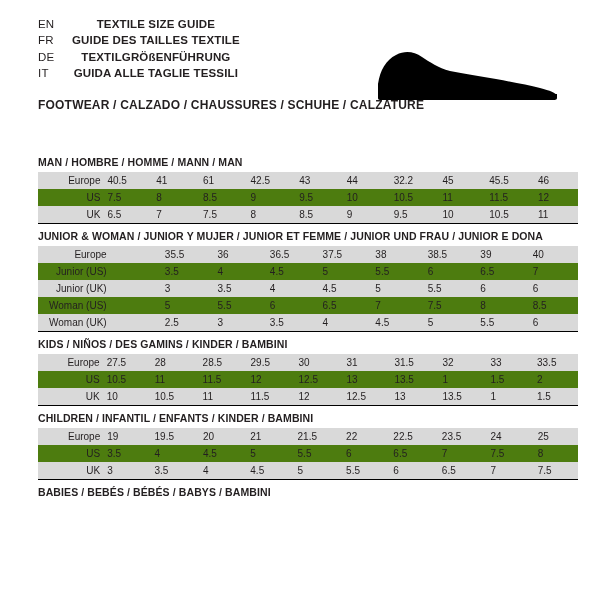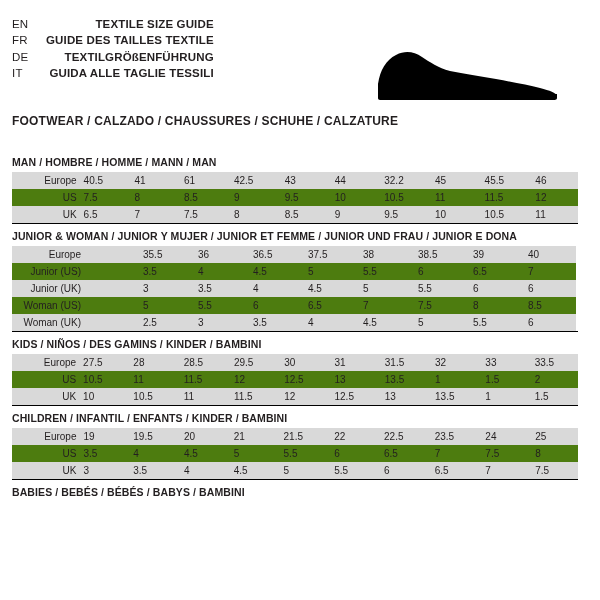--- a/index.html
+++ b/index.html
@@ -12,21 +12,21 @@
     background: #ffffff;
     font-family: "Liberation Sans", sans-serif;
     color: #231f20;
     overflow: hidden;
   }
   .page {
     position: relative;
     width: 600px;
     height: 600px;
     box-sizing: border-box;
-    padding: 16px 22px 0 12px;
+    padding: 16px 22px 0 38px;
   }
 
   
   .header {
     position: relative;
     height: 104px;
   }
   .lang-table {
     border-collapse: collapse;
     font-size: 11.5px;
@@ -34,21 +34,21 @@
   }
   .lang-code {
     width: 34px;
     font-weight: normal;
     text-align: left;
     vertical-align: top;
     padding: 0;
     letter-spacing: 0.2px;
   }
   .lang-title {
-    text-align: right;
+    text-align: center;
     vertical-align: top;
     padding: 0;
     font-weight: bold;
     letter-spacing: 0.15px;
     white-space: nowrap;
   }
 
   .shoe-art {
     position: absolute;
     top: 20px;
@@ -131,21 +131,21 @@
       </tbody>
     </table>
 
     <svg class="shoe-art" viewBox="0 0 200 70" aria-hidden="true">
       <path d="M10 48 C12 34 18 24 28 19 C38 14 46 16 54 21 C62 26 70 32 82 35
                C96 38 112 40 128 43 C144 46 160 49 172 52 C182 54.5 188 57 189 60
                L189 62 L10 62 Z" fill="#000000"></path>
       <path d="M10 58 L189 58 L189 62 C189 63.2 188 64 186.5 64 L12 64 C10.8 64 10 63.2 10 62 Z" fill="#000000"></path>
     </svg>
 
-    <div class="section-title" style="position:absolute; top:94px; left:0;">FOOTWEAR / CALZADO / CHAUSSURES / SCHUHE / CALZATURE</div>
+    <div class="section-title" style="position:absolute; top:78px; left:0;">FOOTWEAR / CALZADO / CHAUSSURES / SCHUHE / CALZATURE</div>
   </div>
 
   <div id="blocks-container">
       <div class="block first">
         <div class="block-title">MAN / HOMBRE / HOMME / MANN / MAN</div>
         <table class="size">
           <tbody>
             <tr class="shaded">
               <td class="label">Europe</td>
               <td class="val">40.5</td>

